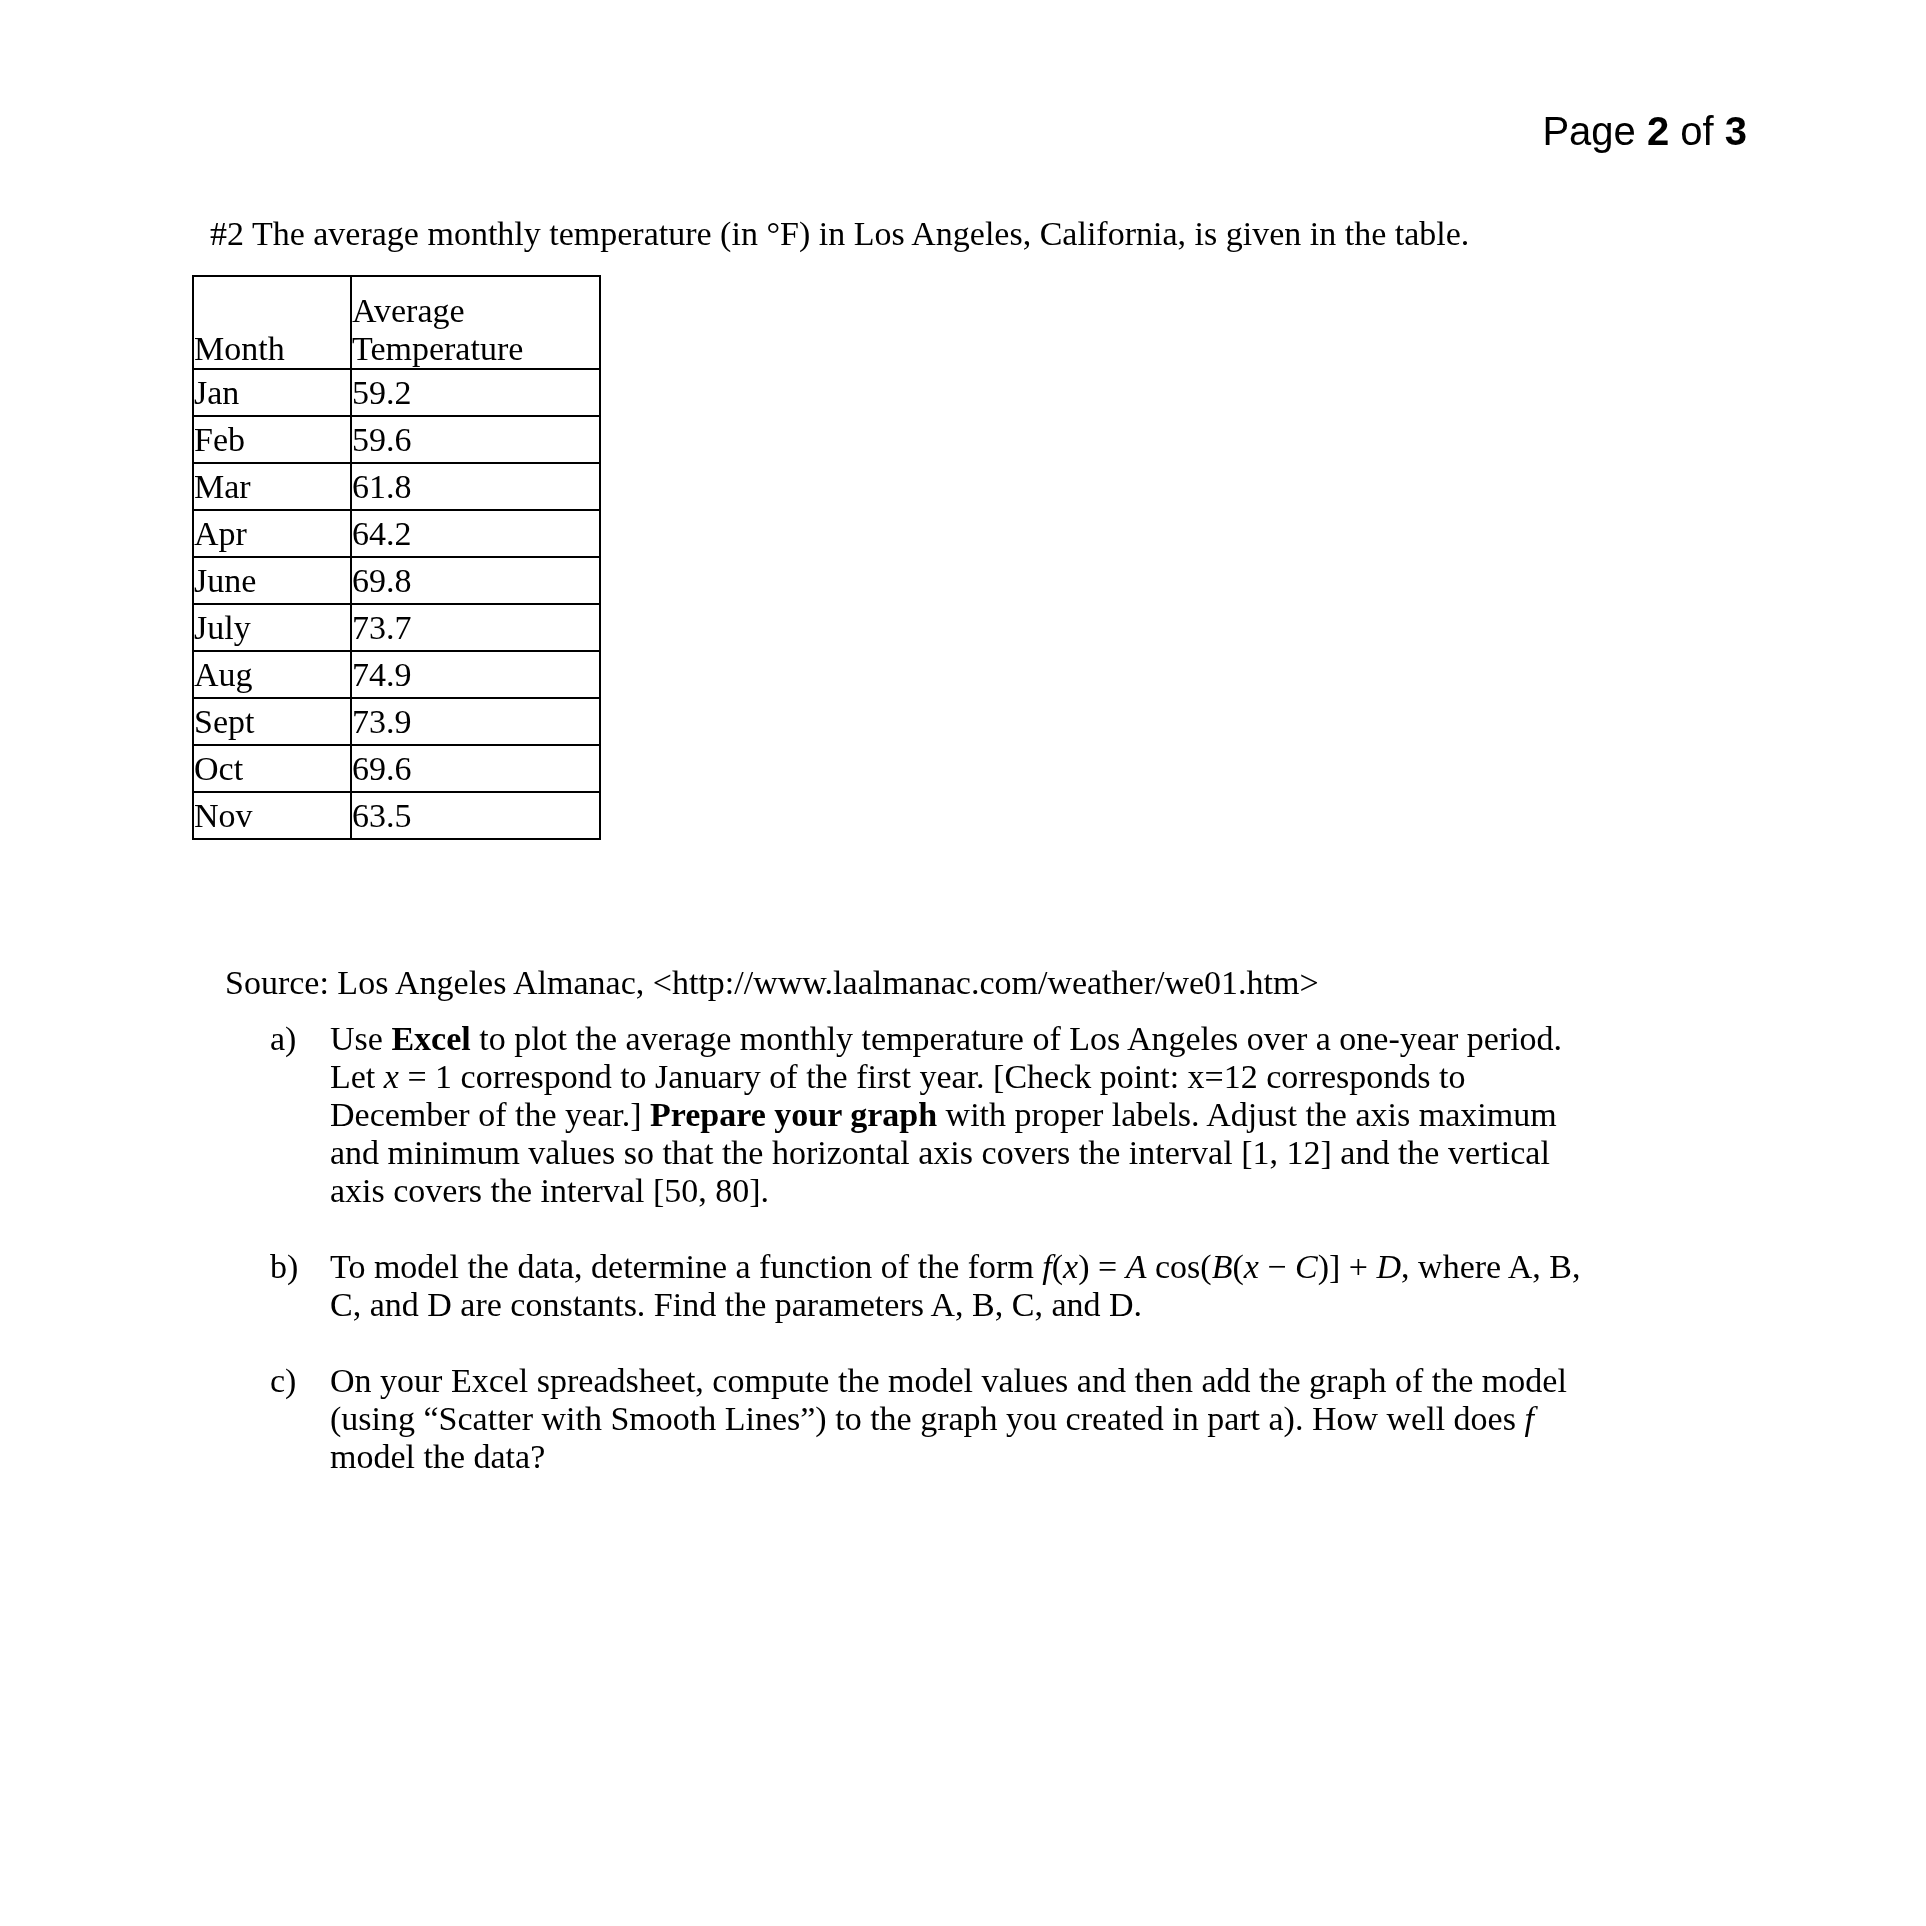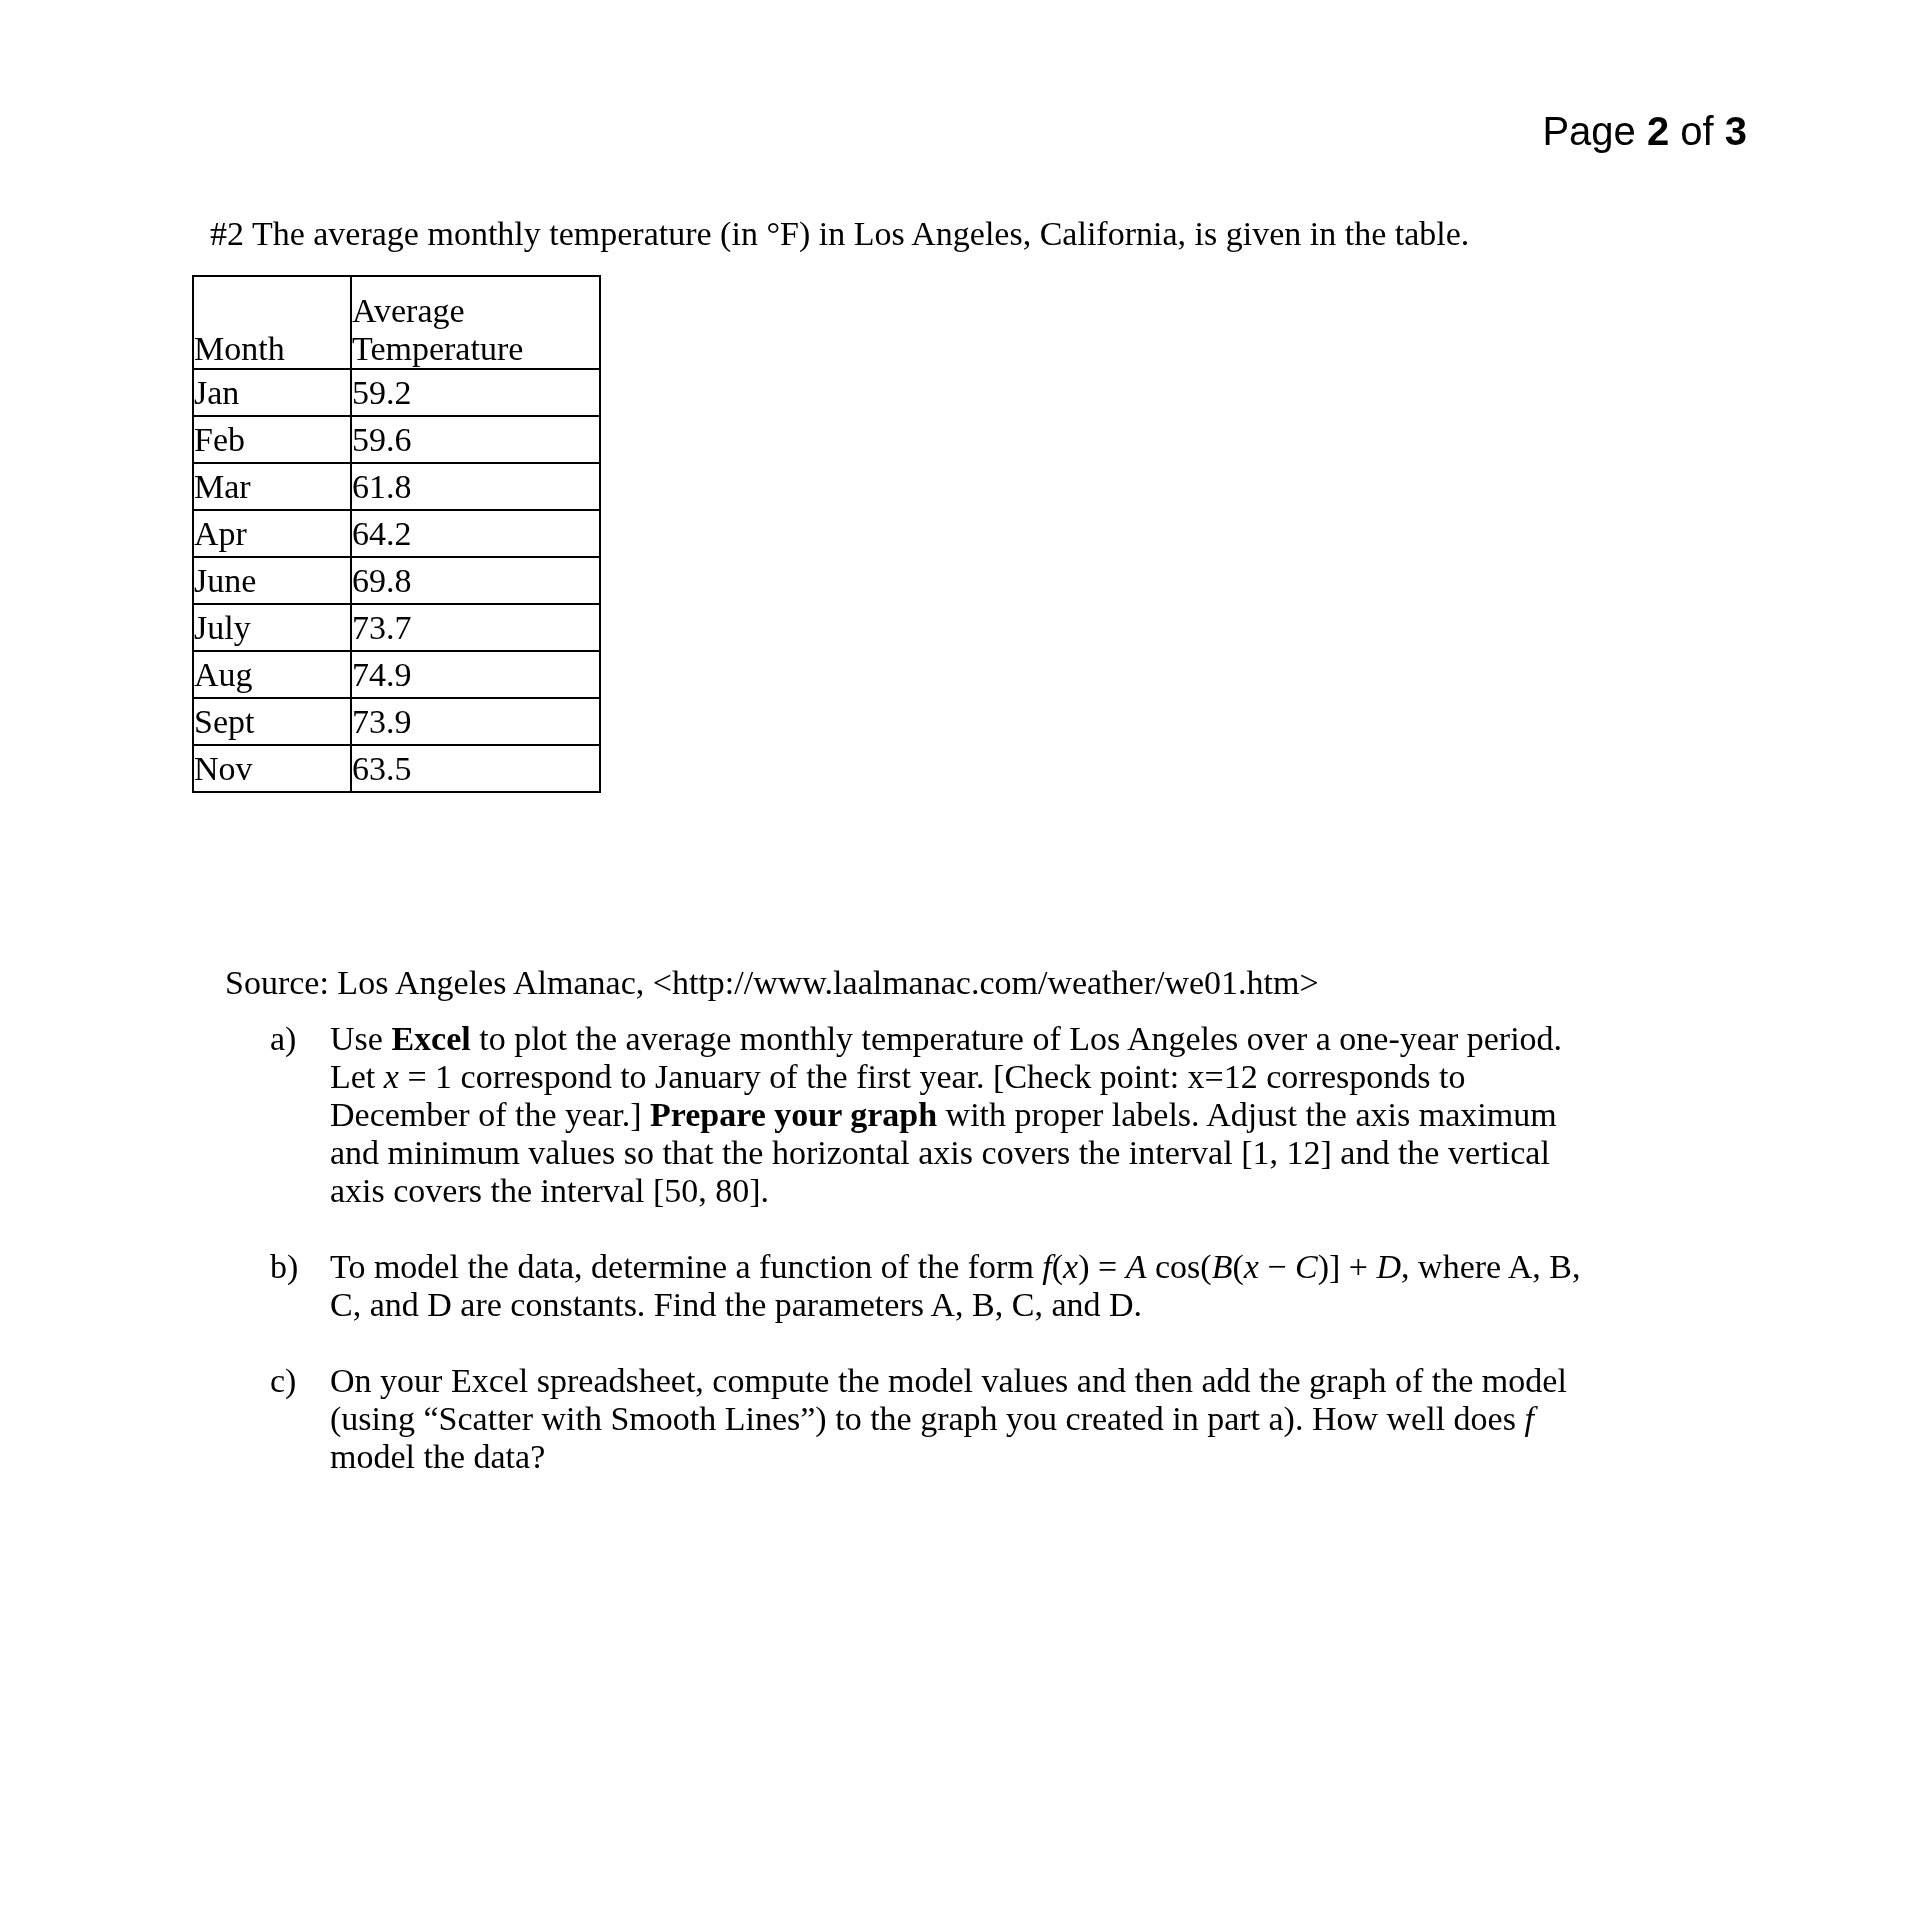--- a/index.html
+++ b/index.html
@@ -123,20 +123,24 @@
       </tr>
       <tr>
         <td>Aug</td>
         <td>74.9</td>
       </tr>
       <tr>
         <td>Sept</td>
         <td>73.9</td>
       </tr>
       <tr>
+        <td>Oct</td>
+        <td>69.6</td>
+      </tr>
+      <tr>
         <td>Nov</td>
         <td>63.5</td>
       </tr>
     </tbody>
 </table>
 
 <div class="source">Source: Los Angeles Almanac, &lt;http://www.laalmanac.com/weather/we01.htm&gt;</div>
 
 <div class="list">
   <div class="list-item">

